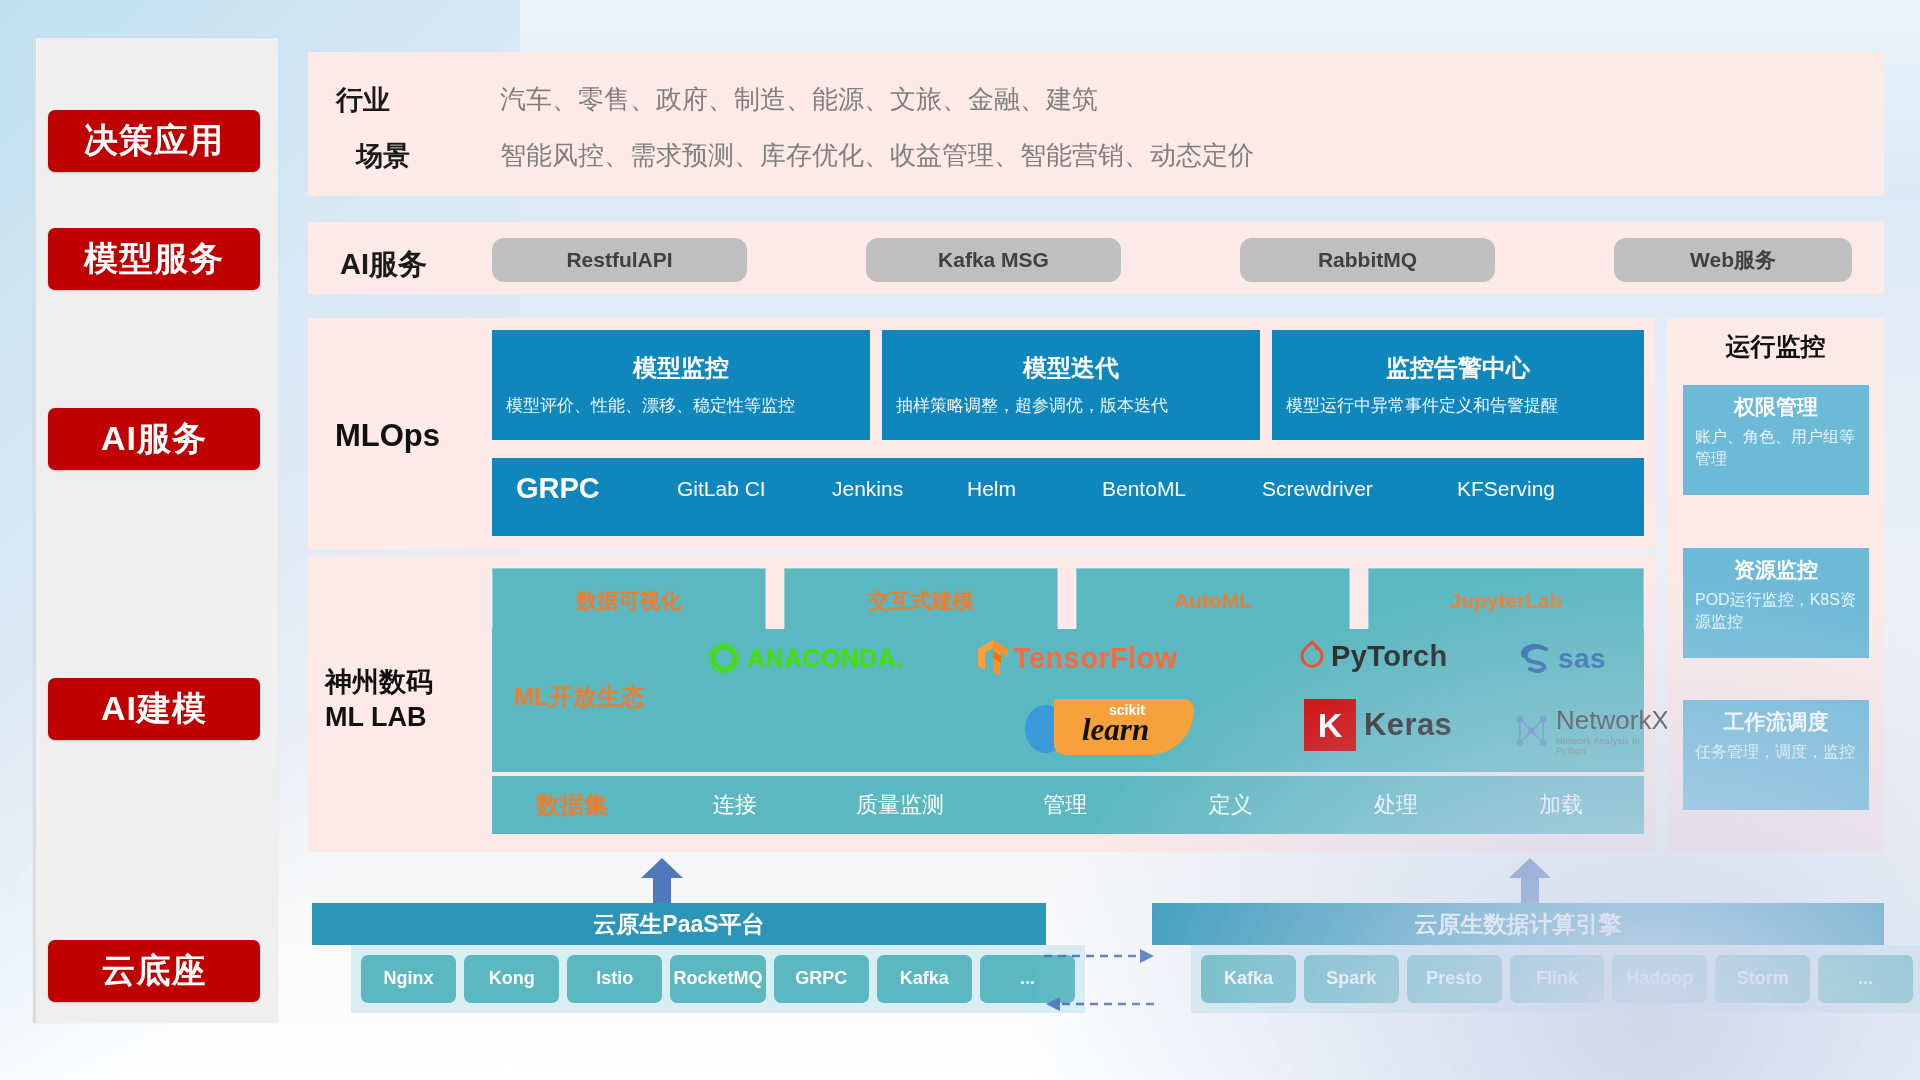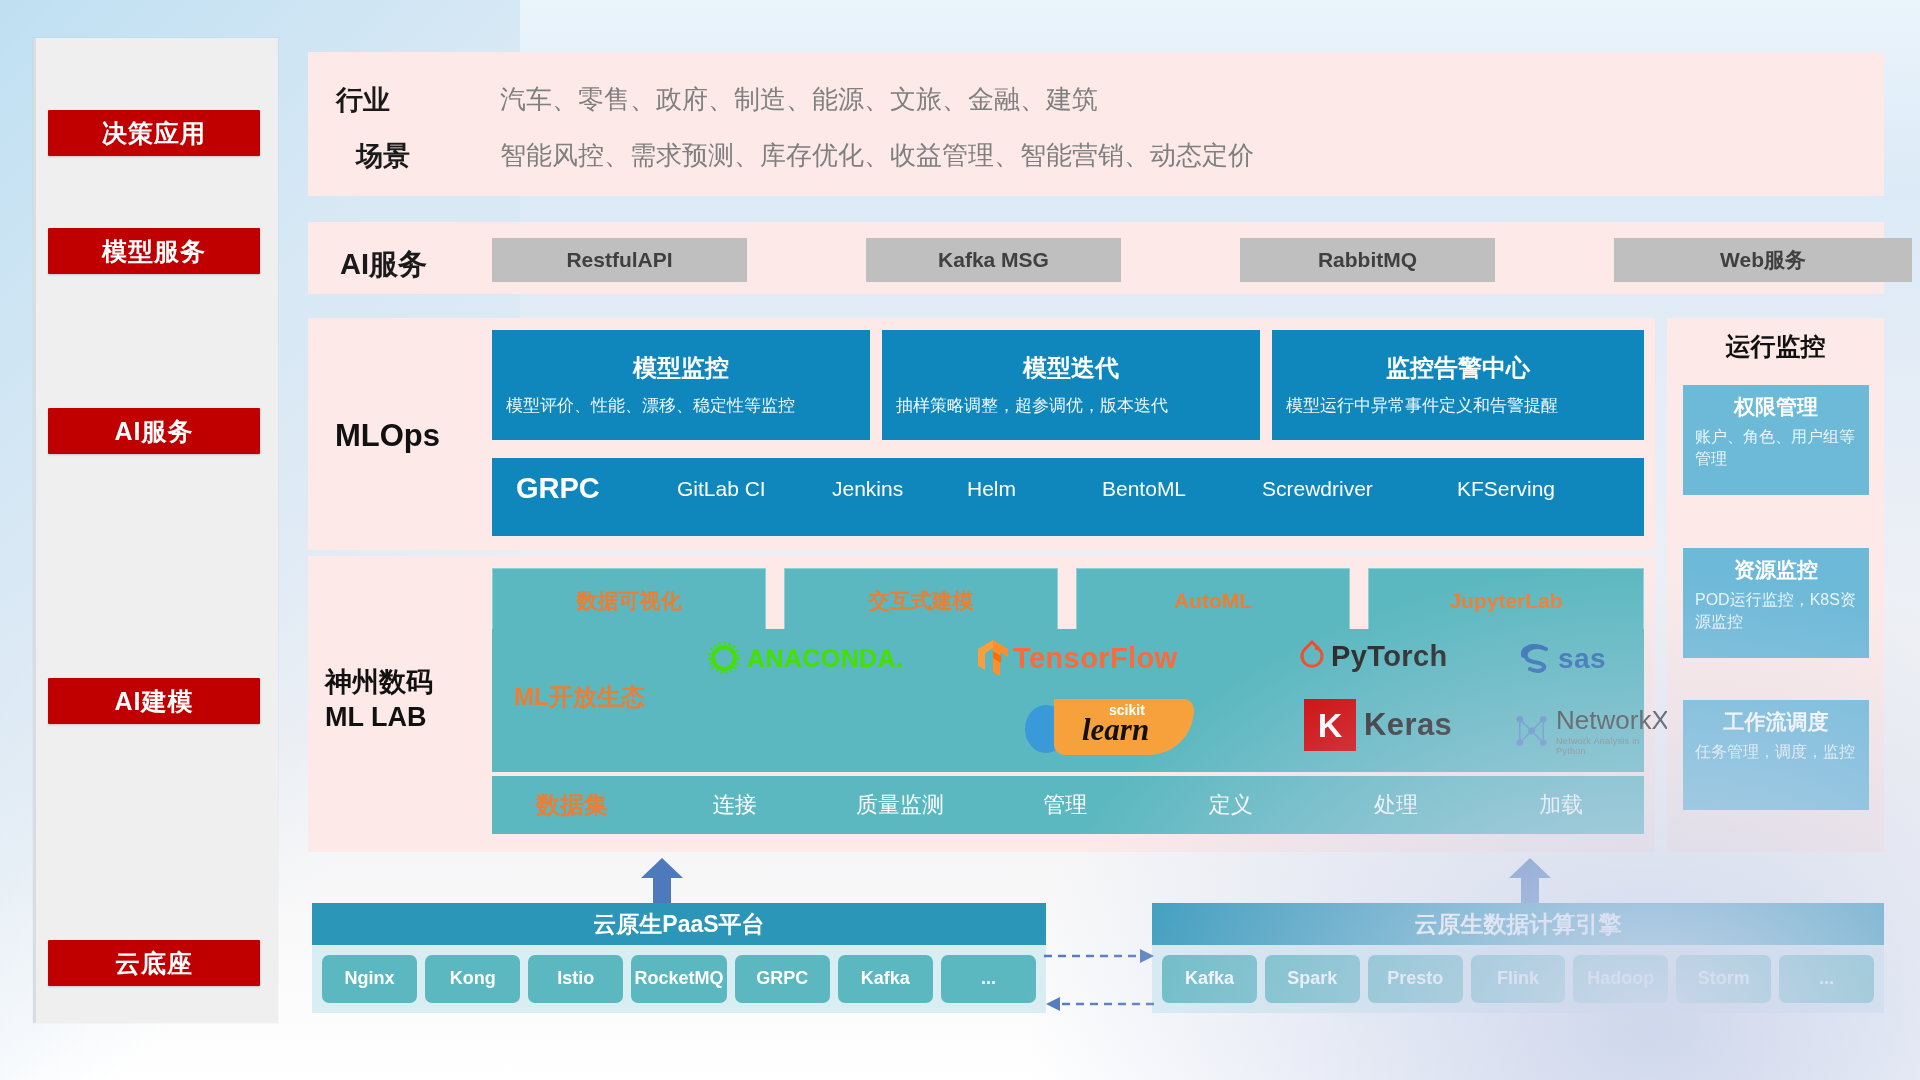--- a/index.html
+++ b/index.html
@@ -25,24 +25,24 @@
     background:radial-gradient(ellipse at 70% 90%, #cfd7ec 0%, rgba(245,245,248,0) 70%);
   }
 
   
   .rail{
     position:absolute;left:33px;top:38px;width:242px;height:985px;
     background:#efefef;border-left:3px solid #d9dde1;
     box-shadow:0 0 0 1px rgba(0,0,0,0.02);
   }
   .stage-pill{
-    position:absolute;left:48px;width:212px;height:46px;
-    background:#c00000;border-radius:1px;
+    position:absolute;left:48px;width:212px;height:62px;
+    background:#c00000;border-radius:7px;
     display:flex;align-items:center;justify-content:center;
-    color:#fff;font-size:25px;font-weight:bold;letter-spacing:1px;
+    color:#fff;font-size:34px;font-weight:bold;letter-spacing:1px;
     box-shadow:0 1px 2px rgba(0,0,0,.18);
   }
 
   
   .band{
     position:absolute;background:#fdeae8;
   }
 
   
   #band-app{left:308px;top:52px;width:1576px;height:144px;}
@@ -51,21 +51,21 @@
   }
   .rowtext{
     position:absolute;font-size:26px;color:#7f7f7f;white-space:nowrap;
   }
 
   
   #band-svc{left:308px;top:222px;width:1576px;height:72px;}
   .svc-chip{
     position:absolute;top:238px;height:44px;
     background:#bfbfbf;color:#404040;font-size:21px;font-weight:bold;
-    display:flex;align-items:center;justify-content:center;
+    display:flex;align-items:center;justify-content:center;border-radius:12px;
   }
 
   
   #band-mlops{left:308px;top:318px;width:1347px;height:232px;}
   .mlops-card{
     position:absolute;top:330px;height:110px;background:#0f87bd;color:#fff;
     padding:10px 14px 0 14px;box-sizing:border-box;
   }
   .mlops-card .t{font-size:24px;font-weight:bold;text-align:center;margin:12px 0 10px;}
   .mlops-card .d{font-size:17px;line-height:1.45;color:#f0f8fc;}
@@ -122,21 +122,21 @@
 
   
   .cloudgrp{position:absolute;}
   .cloud-hdr{
     position:absolute;height:42px;background:#2b96b8;color:#fff;
     display:flex;align-items:center;justify-content:center;
     font-size:23px;font-weight:bold;
   }
   .cloud-tray{
     position:absolute;background:#d9eef3;display:flex;align-items:center;gap:8px;
-    padding:0 10px;box-sizing:border-box;
+    padding:0 10px;box-sizing:border-box;margin-left:39px;
   }
   .cloud-chip{
     flex:1;height:48px;background:#5cb8c0;border-radius:7px;color:#fff;
     font-size:18px;font-weight:bold;
     display:flex;align-items:center;justify-content:center;text-align:center;
     line-height:1.1;padding:0 3px;box-sizing:border-box;
   }
   .up-arrow{position:absolute;width:44px;}
 
   .dashed{position:absolute;}
@@ -174,21 +174,21 @@
   <div class="rowlabel" style="left:340px;top:245px;font-size:29px">AI服务</div>
   <div class="svc-chip" style="left:492px;width:255px">
       <span>RestfulAPI</span>
     </div>
   <div class="svc-chip" style="left:866px;width:255px">
       <span>Kafka MSG</span>
     </div>
   <div class="svc-chip" style="left:1240px;width:255px">
       <span>RabbitMQ</span>
     </div>
-  <div class="svc-chip" style="left:1614px;width:298px">
+  <div class="svc-chip" style="left:1614px;width:238px">
       <span>Web服务</span>
     </div>
 
   <div class="band" id="band-mlops"></div>
   <div id="mlops-label">MLOps</div>
 
   <div class="mlops-card" style="left:492px;width:378px">
     <div class="t">模型监控</div>
     <div class="d">模型评价、性能、漂移、稳定性等监控</div>
   </div>

